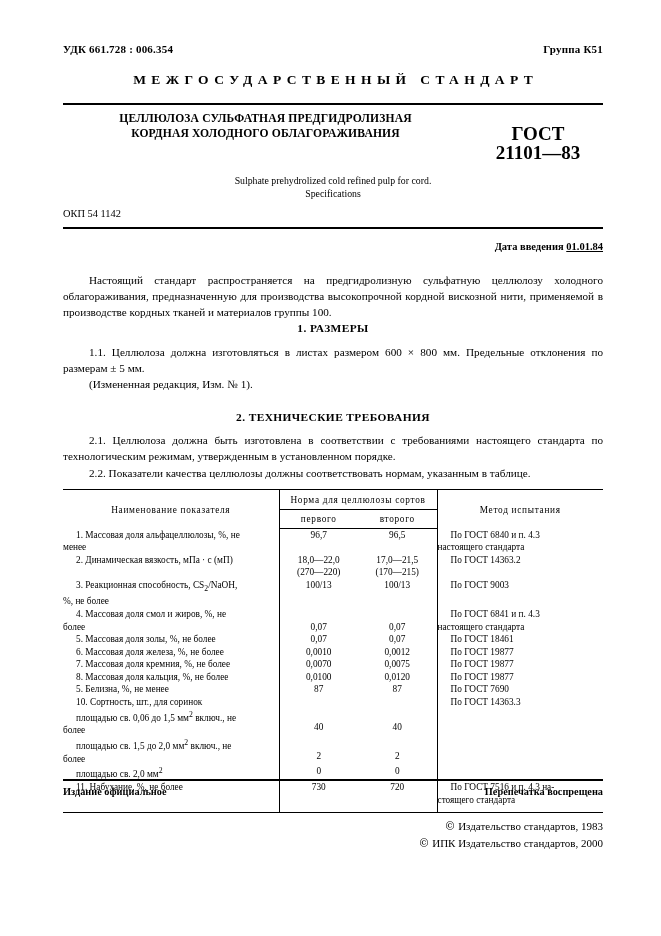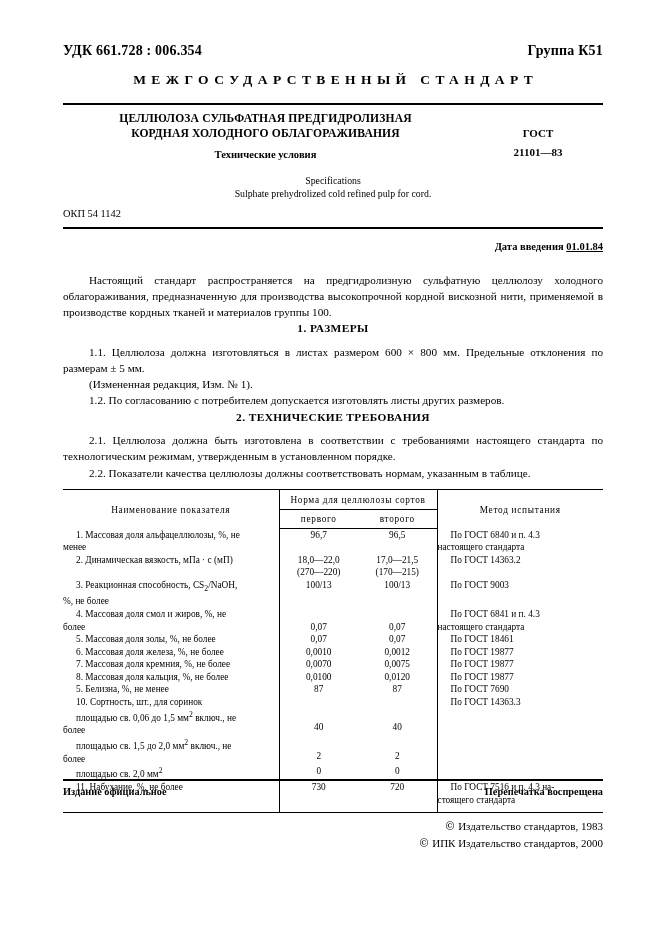--- a/index.html
+++ b/index.html
@@ -28,21 +28,21 @@
   }
 
   
   .meta-row {
     position: absolute;
     top: 43px;
     left: 0;
     width: 540px;
     display: flex;
     justify-content: space-between;
-    font-size: 14px;
+    font-size: 11px;
     font-weight: bold;
     letter-spacing: 0.2px;
   }
 
   
   .mgs {
     position: absolute;
     top: 72px;
     left: 0;
     width: 540px;
@@ -99,21 +99,21 @@
     text-align: center;
     font-size: 9.8px;
     line-height: 12.5px;
   }
   .gost-box {
     position: absolute;
     right: 0;
     top: 12px;
     width: 130px;
     text-align: center;
-    font-size: 11px;
+    font-size: 19px;
     font-weight: bold;
     line-height: 19px;
   }
   .okp {
     position: absolute;
     top: 208px;
     left: 0;
     font-size: 10.4px;
   }
   .date-intro {
@@ -256,45 +256,43 @@
     </div>
 
     <div class="mgs">МЕЖГОСУДАРСТВЕННЫЙ СТАНДАРТ</div>
     <div class="rule-thick rule-top"></div>
 
     <div class="title-wrap">
       <div class="title-main">
         <div>ЦЕЛЛЮЛОЗА СУЛЬФАТНАЯ ПРЕДГИДРОЛИЗНАЯ</div>
         <div>КОРДНАЯ ХОЛОДНОГО ОБЛАГОРАЖИВАНИЯ</div>
       </div>
-      <div class="title-sub">Технические условия</div>
       <div class="title-en">
+        <div>Sulphate prehydrolized cold refined pulp  for  cord.</div>
         <div>Specifications</div>
-        <div>Sulphate prehydrolized cold refined pulp  for  cord.</div>
       </div>
       <div class="gost-box">
         <div>ГОСТ</div>
         <div>21101—83</div>
       </div>
     </div>
 
     <div class="okp">ОКП 54 1142</div>
     <div class="rule-thick rule-mid"></div>
 
     <div class="date-intro">
       <span>Дата введения</span>
       <span class="u">01.01.84</span>
     </div>
 
     <div class="para indent p-scope">Настоящий стандарт распространяется на предгидролизную сульфатную целлюлозу холодного облагораживания, предназначенную для производства высокопрочной кордной вискозной нити, применяемой в производстве кордных тканей и материалов группы 100.</div>
 
     <div class="section-head sh-1">1.  РАЗМЕРЫ</div>
     <div class="para indent p-11">1.1.  Целлюлоза должна изготовляться в листах размером 600 × 800 мм. Предельные отклонения по размерам ± 5 мм.</div>
     <div class="para indent p-11b bold">(Измененная редакция, Изм. №  1).</div>
-    <div class="para indent p-12">1.2.  По согласованию с потребителем допускается изготовлять листы других размеров.</div>
 
     <div class="section-head sh-2">2.  ТЕХНИЧЕСКИЕ ТРЕБОВАНИЯ</div>
     <div class="para indent p-21">2.1.  Целлюлоза должна быть изготовлена в соответствии с требованиями настоящего стандарта по технологическим режимам, утвержденным в установленном порядке.</div>
     <div class="para indent p-22">2.2.  Показатели качества целлюлозы должны соответствовать нормам, указанным в таблице.</div>
 
     <table class="tbl">
       <colgroup>
         <col class="c-name">
           <col class="c-s1">
           <col class="c-s2">

